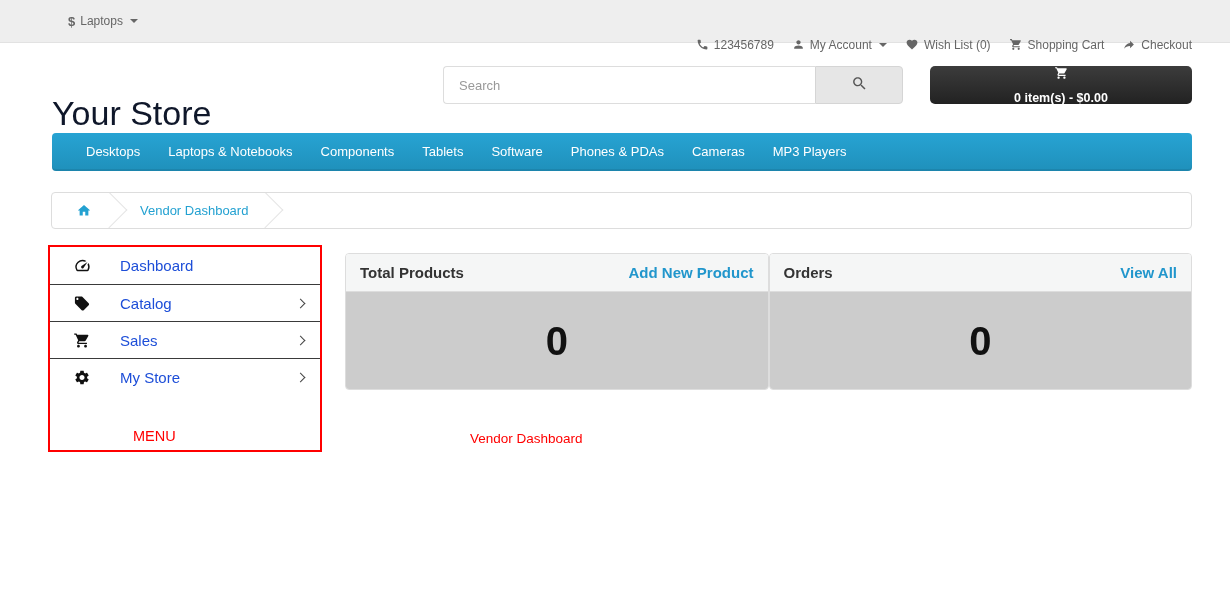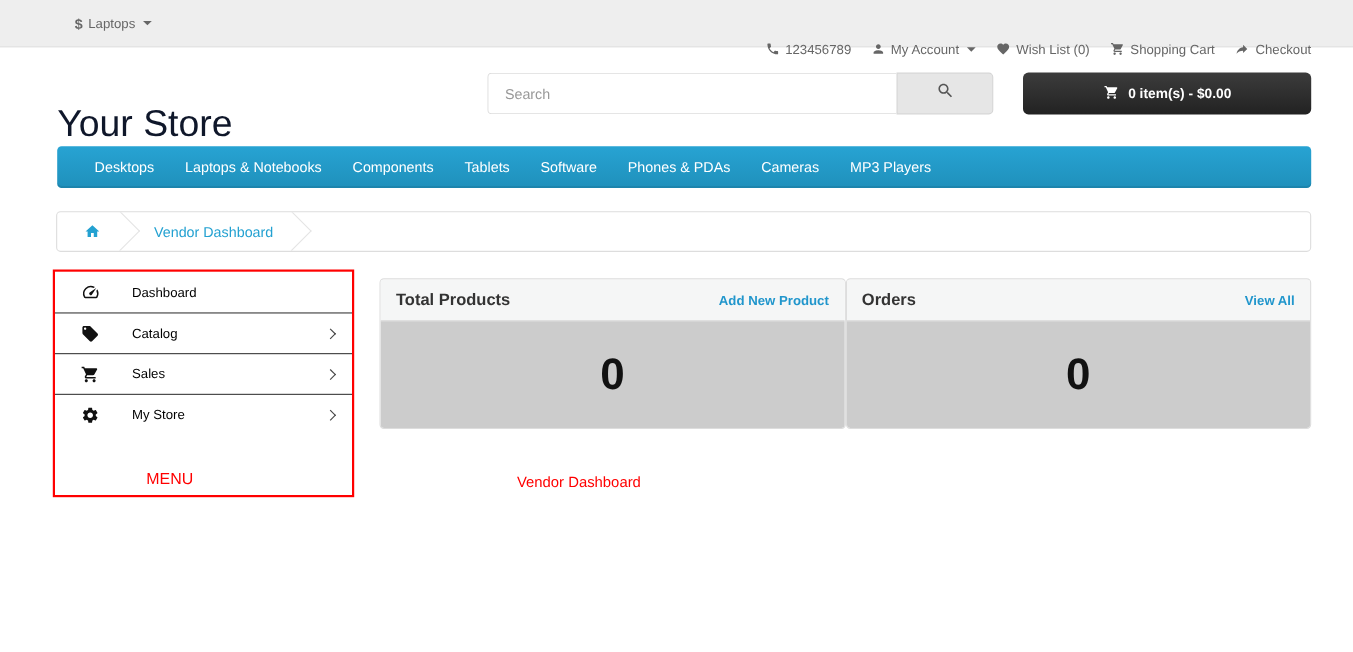--- a/index.html
+++ b/index.html
@@ -26,21 +26,21 @@
   .search-group input { width:372px; height:38px; border:1px solid #dddddd; border-right:none;
     border-radius:4px 0 0 4px; padding:0 15px; font-size:13px; color:#555; outline:none;
     font-family:"Liberation Sans", sans-serif; }
   .search-group input::placeholder { color:#999; }
   .search-btn { width:88px; height:38px; background:#e6e6e6; border:1px solid #d5d5d5;
     border-radius:0 4px 4px 0; display:flex; align-items:center; justify-content:center; cursor:pointer; }
   .search-btn svg { fill:#555; }
   .cart-btn { margin-left:auto; width:262px; height:38px; border:none; border-radius:5px;
     background:linear-gradient(#3c3c3c,#222222); color:#fff; font-size:12.5px; font-weight:bold;
     display:flex; align-items:center; justify-content:center; gap:8px; cursor:pointer;
-    font-family:"Liberation Sans", sans-serif; }
+    font-family:"Liberation Sans", sans-serif;flex-direction:column; }
   .cart-btn svg { fill:#fff; }
 
   
   .mainnav { margin-left:4px; width:1140px; height:38px; border-radius:4px;
     background:linear-gradient(#27a3d3,#1f90bb); box-shadow:inset 0 -2px rgba(0,0,0,0.08); }
   .mainnav ul { list-style:none; display:flex; padding-left:20px; }
   .mainnav li { color:#fff; font-size:13px; line-height:38px; padding:0 14px; cursor:pointer; white-space:nowrap; }
 
   
   .breadcrumb { margin-top:21px; margin-left:3px; width:1141px; height:37px; border:1px solid #ddd;
@@ -52,32 +52,32 @@
   .crumb svg { fill:#23a1d1; display:block; }
 
   
   .main-row { display:flex; margin-top:16px; }
 
   .side-menu { width:274px; height:207px; border:2px solid #ff0000; position:relative; background:#fff; }
   .side-item { display:flex; align-items:center; height:37px; padding:0 16px 0 22px; cursor:pointer; }
   .side-item + .side-item { border-top:1px solid #3a3a3a; }
   .side-item .s-icon { width:20px; display:flex; justify-content:center; }
   .side-item .s-icon svg { fill:#111; display:block; }
-  .side-item .s-label { margin-left:28px; font-size:12px; color:#000000; }
+  .side-item .s-label { margin-left:28px; font-size:15px; color:#1d4ed8; }
   .chev { margin-left:auto; width:7px; height:7px; border-top:1px solid #444; border-right:1px solid #444;
     transform:rotate(45deg); }
   .menu-label { position:absolute; left:83px; bottom:6px; color:#ff0000; font-size:14.5px; }
 
   .main-col { flex:1; margin-left:23px; }
   .panels { display:flex; margin-top:8px; }
   .panel { flex:1; height:137px; border:1px solid #ddd; border-radius:4px; overflow:hidden; background:#fff; }
   .panel-heading { height:38px; background:#f5f6f6; border-bottom:1px solid #ddd; display:flex;
     align-items:center; justify-content:space-between; padding:0 14px; }
   .panel-title { font-size:15px; font-weight:bold; color:#333; }
-  .panel-link { font-size:12px; font-weight:bold; color:#2196cc; text-decoration:none; cursor:pointer; }
+  .panel-link { font-size:15px; font-weight:bold; color:#2196cc; text-decoration:none; cursor:pointer; }
   .panel-body { height:98px; background:#cccccc; display:flex; align-items:center; justify-content:center; }
   .panel-value { font-size:40px; font-weight:bold; color:#111; }
 
   .annotation { margin-top:41px; margin-left:125px; font-size:13.5px; color:#ff0000; }
 </style>
 </head>
 <body>
 
 <div class="topbar">
   <div class="container topbar-inner">

